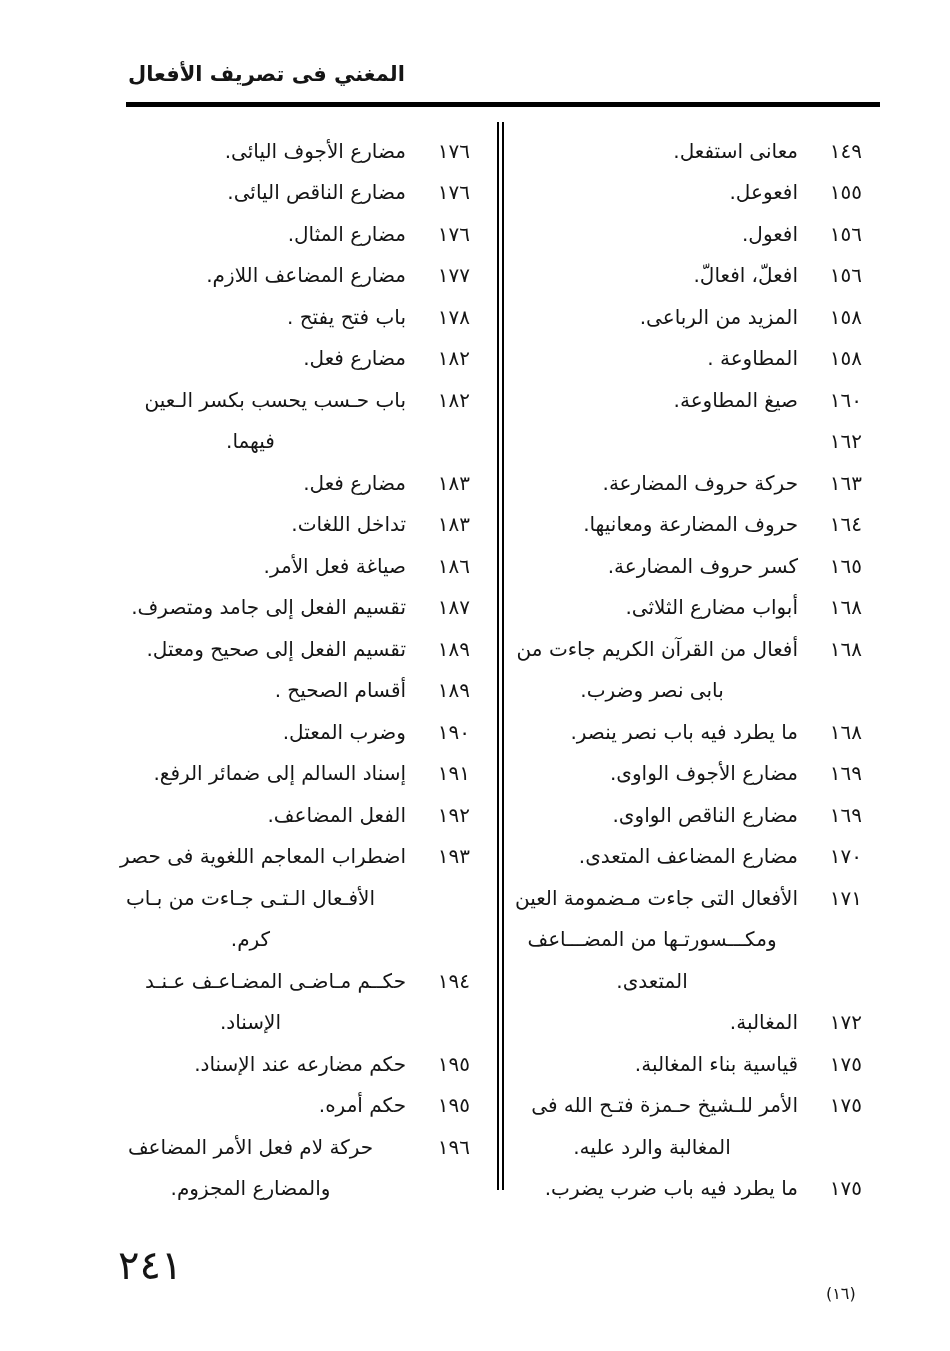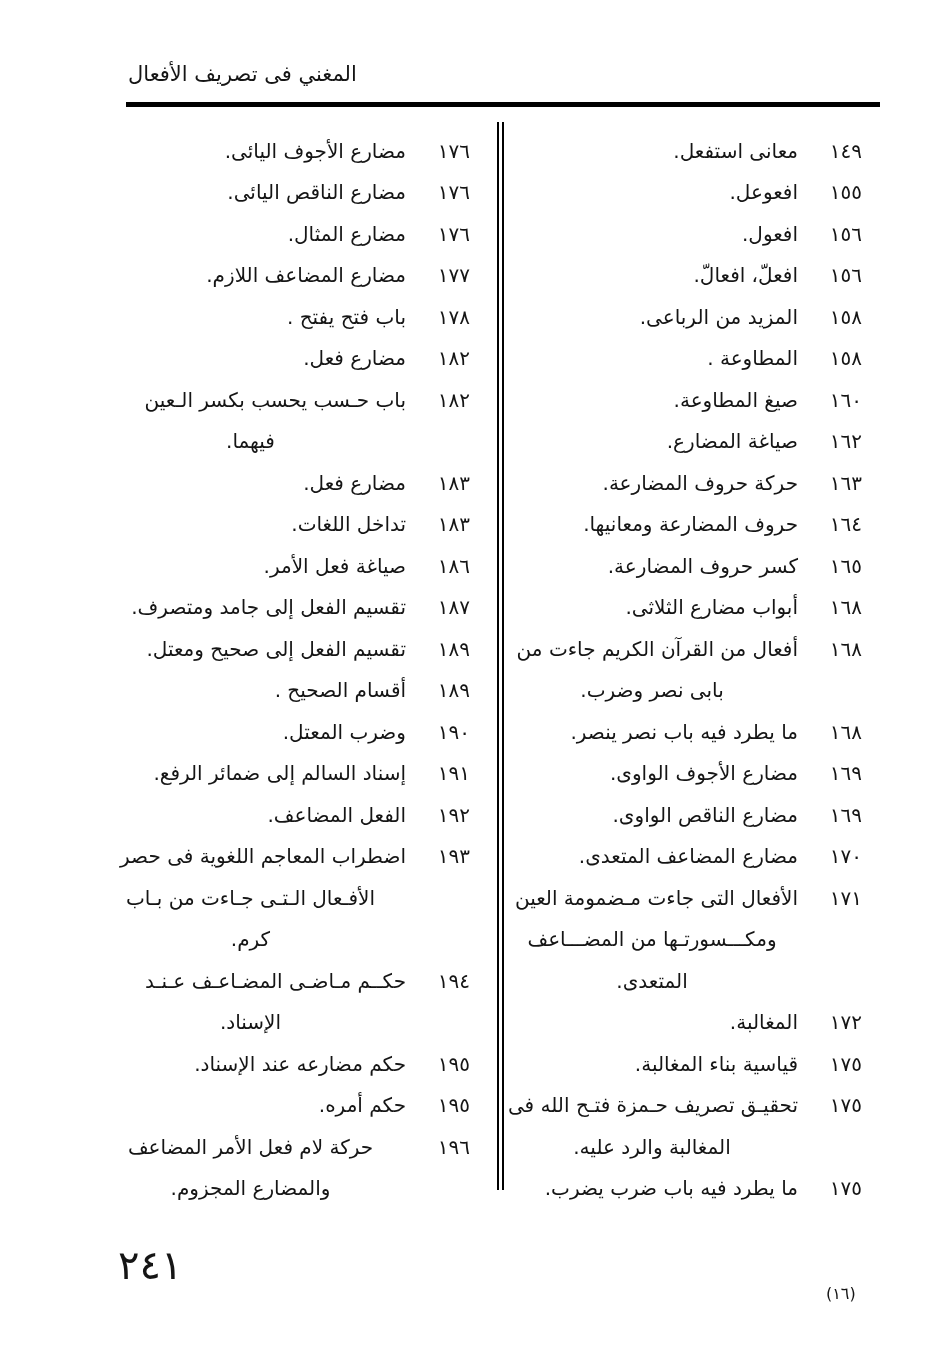--- a/index.html
+++ b/index.html
@@ -13,21 +13,21 @@
   .page {
     position: relative;
     width: 950px; height: 1351px;
     background: #ffffff;
   }
   .running-title {
     position: absolute;
     left: 128px; top: 62px;
     direction: rtl;
     font-size: 21px;
-    font-weight: normal;
+    font-weight: bold;
     white-space: nowrap;
   }
   .header-rule {
     position: absolute;
     left: 126px; top: 102px;
     width: 754px; height: 5px;
     background: #000000;
   }
   .divider {
     position: absolute;
@@ -111,21 +111,20 @@
       <div class="row">
         <span class="num">١٥٨</span>
         <span class="txt">المطاوعة .</span>
       </div>
       <div class="row">
         <span class="num">١٦٠</span>
         <span class="txt">صيغ المطاوعة.</span>
       </div>
       <div class="row">
         <span class="num">١٦٢</span>
-        <span class="txt">صياغة المضارع.</span>
       </div>
       <div class="row">
         <span class="num">١٦٣</span>
         <span class="txt">حركة حروف المضارعة.</span>
       </div>
       <div class="row">
         <span class="num">١٦٤</span>
         <span class="txt">حروف المضارعة ومعانيها.</span>
       </div>
       <div class="row">
@@ -175,21 +174,21 @@
       <div class="row">
         <span class="num">١٧٢</span>
         <span class="txt">المغالبة.</span>
       </div>
       <div class="row">
         <span class="num">١٧٥</span>
         <span class="txt">قياسية بناء المغالبة.</span>
       </div>
       <div class="row">
         <span class="num">١٧٥</span>
-        <span class="txt">تحقيـق تصريف حـمزة فتـح الله فى</span>
+        <span class="txt">الأمر للـشيخ حـمزة فتـح الله فى</span>
       </div>
       <div class="row cont">
         <span class="num"></span>
         <span class="txt">المغالبة والرد عليه.</span>
       </div>
       <div class="row">
         <span class="num">١٧٥</span>
         <span class="txt">ما يطرد فيه باب ضرب يضرب.</span>
       </div>
     </div>

